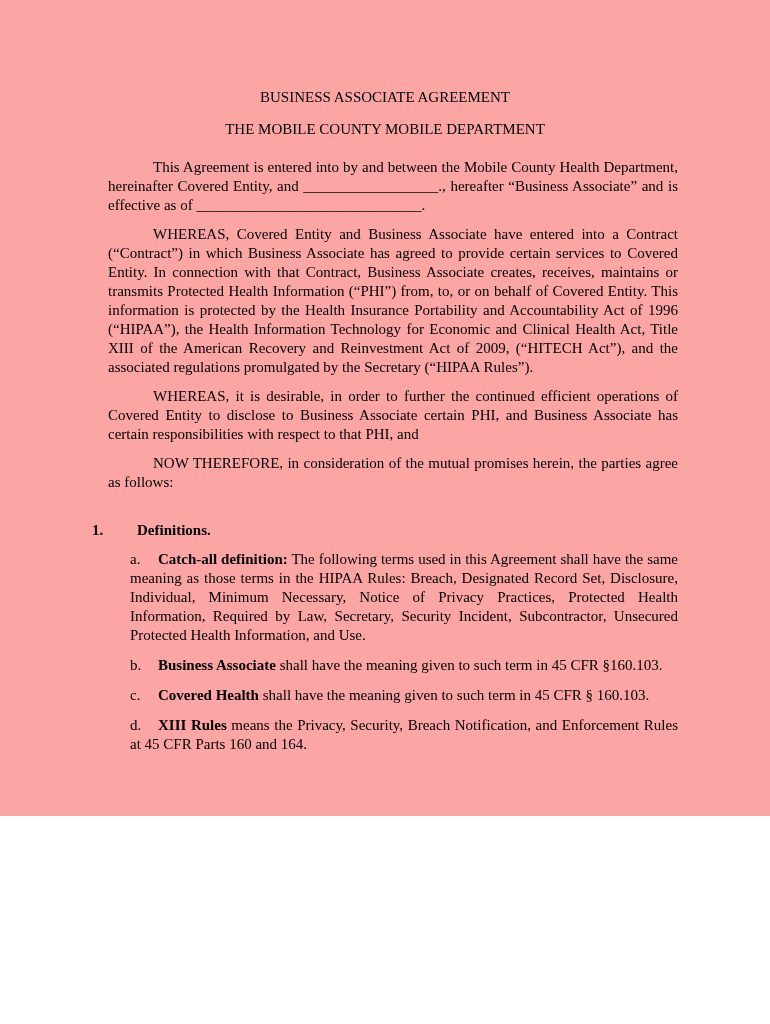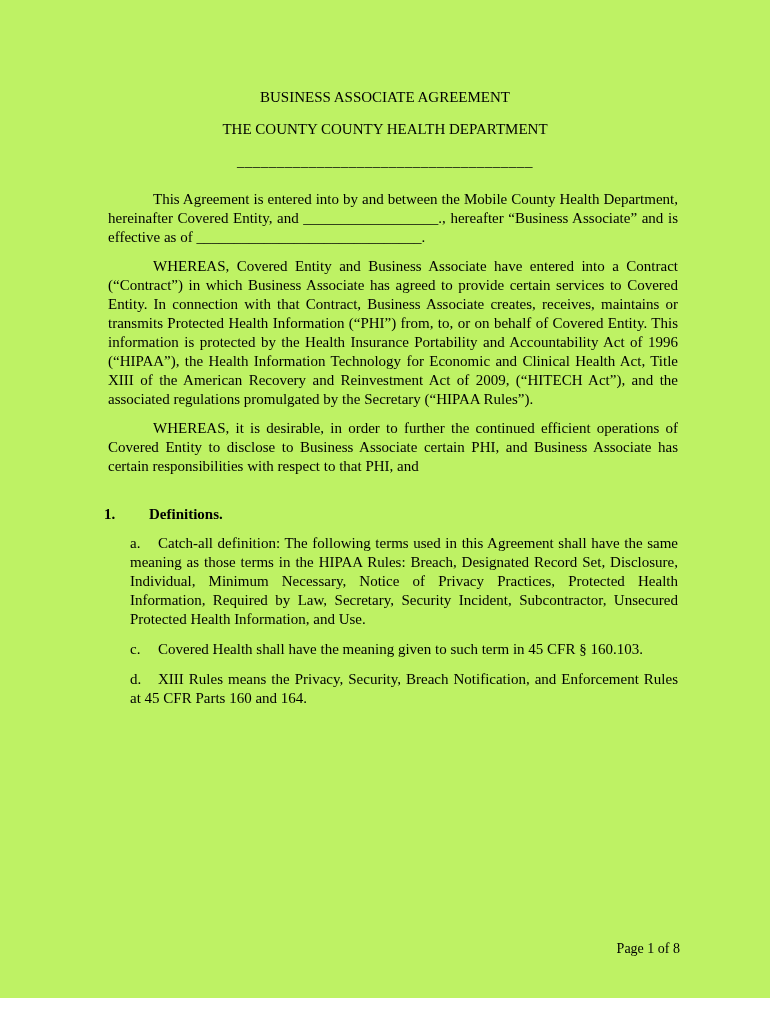--- a/index.html
+++ b/index.html
@@ -3,23 +3,23 @@
 <meta charset="utf-8">
 <style>
   html, body {
     margin: 0;
     padding: 0;
     background: #ffffff;
   }
   .page {
     position: relative;
     width: 770px;
-    height: 998px;
+    height: 816px;
     box-sizing: border-box;
-    background: #bef264;
+    background: #fca5a5;
     padding: 88px 92px 0 92px;
     font-family: "Liberation Serif", "DejaVu Serif", serif;
     font-size: 15px;
     line-height: 19px;
     color: #000000;
     overflow: hidden;
   }
   .title-block {
     text-align: center;
     margin-bottom: 19px;
@@ -30,74 +30,77 @@
   .title-line.blank-line {
     letter-spacing: 0.5px;
     margin-bottom: 0;
   }
   p.body-para {
     margin: 0 0 10px 16px;
     text-align: justify;
     text-indent: 45px;
   }
   .section-heading {
-    margin: 29px 0 10px 12px;
+    margin: 29px 0 10px 0;
     font-weight: bold;
   }
   .sec-num {
     display: inline-block;
     width: 45px;
     font-weight: bold;
   }
   .def-item {
     margin: 0 0 11px 38px;
     text-align: justify;
   }
   .def-item .marker {
     display: inline-block;
     width: 28px;
   }
   .bold {
-    font-weight: normal;
+    font-weight: bold;
   }
   .footer {
     position: absolute;
     top: 941px;
     right: 90px;
     font-size: 14px;
     line-height: 15px;
   }
 </style>
 </head>
 <body>
 
 <div class="page">
 
   <div class="title-block">
     <p class="title-line">BUSINESS ASSOCIATE AGREEMENT</p>
-    <p class="title-line">THE COUNTY COUNTY HEALTH DEPARTMENT</p>
-    <p class="title-line blank-line">_____________________________________</p>
+    <p class="title-line">THE MOBILE COUNTY MOBILE DEPARTMENT</p>
   </div>
 
   <p class="body-para">This Agreement is entered into by and between the Mobile County Health Department, hereinafter Covered Entity, and __________________., hereafter “Business Associate” and is effective as of ______________________________.</p>
 
   <p class="body-para">WHEREAS, Covered Entity and Business Associate have entered into a Contract (“Contract”) in which Business Associate has agreed to provide certain services to Covered Entity. In connection with that Contract, Business Associate creates, receives, maintains or transmits Protected Health Information (“PHI”) from, to, or on behalf of Covered Entity.  This information is protected by the Health Insurance Portability and Accountability Act of 1996 (“HIPAA”), the Health Information Technology for Economic and Clinical Health Act, Title XIII of the American Recovery and Reinvestment Act of 2009, (“HITECH Act”), and the associated regulations promulgated by the Secretary (“HIPAA Rules”).</p>
 
   <p class="body-para">WHEREAS, it is desirable, in order to further the continued efficient operations of Covered Entity to disclose to Business Associate certain PHI, and Business Associate has certain responsibilities with respect to that PHI, and</p>
 
 
+  <p class="body-para">NOW THEREFORE, in consideration of the mutual promises herein, the parties agree as follows:</p>
 
   <div class="section-heading">
     <span class="sec-num">1.</span><span class="sec-title">Definitions.</span>
   </div>
 
   <div class="def-item">
     <span class="marker">a.</span><span class="bold">Catch-all definition:</span><span>  The following terms used in this Agreement shall have the same meaning as those terms in the HIPAA Rules:  Breach, Designated Record Set, Disclosure, Individual, Minimum Necessary, Notice of Privacy Practices, Protected Health Information, Required by Law, Secretary, Security Incident, Subcontractor, Unsecured Protected Health Information, and Use.</span>
   </div>
 
+  <div class="def-item">
+    <span class="marker">b.</span><span class="bold">Business Associate</span><span> shall have the meaning given to such term in 45 CFR §160.103.</span>
+  </div>
 
   <div class="def-item">
     <span class="marker">c.</span><span class="bold">Covered Health</span><span> shall have the meaning given to such term in 45 CFR § 160.103.</span>
   </div>
 
   <div class="def-item">
     <span class="marker">d.</span><span class="bold">XIII Rules</span><span> means the Privacy, Security, Breach Notification, and Enforcement Rules at 45 CFR Parts 160 and 164.</span>
   </div>
 
   <div class="footer">

